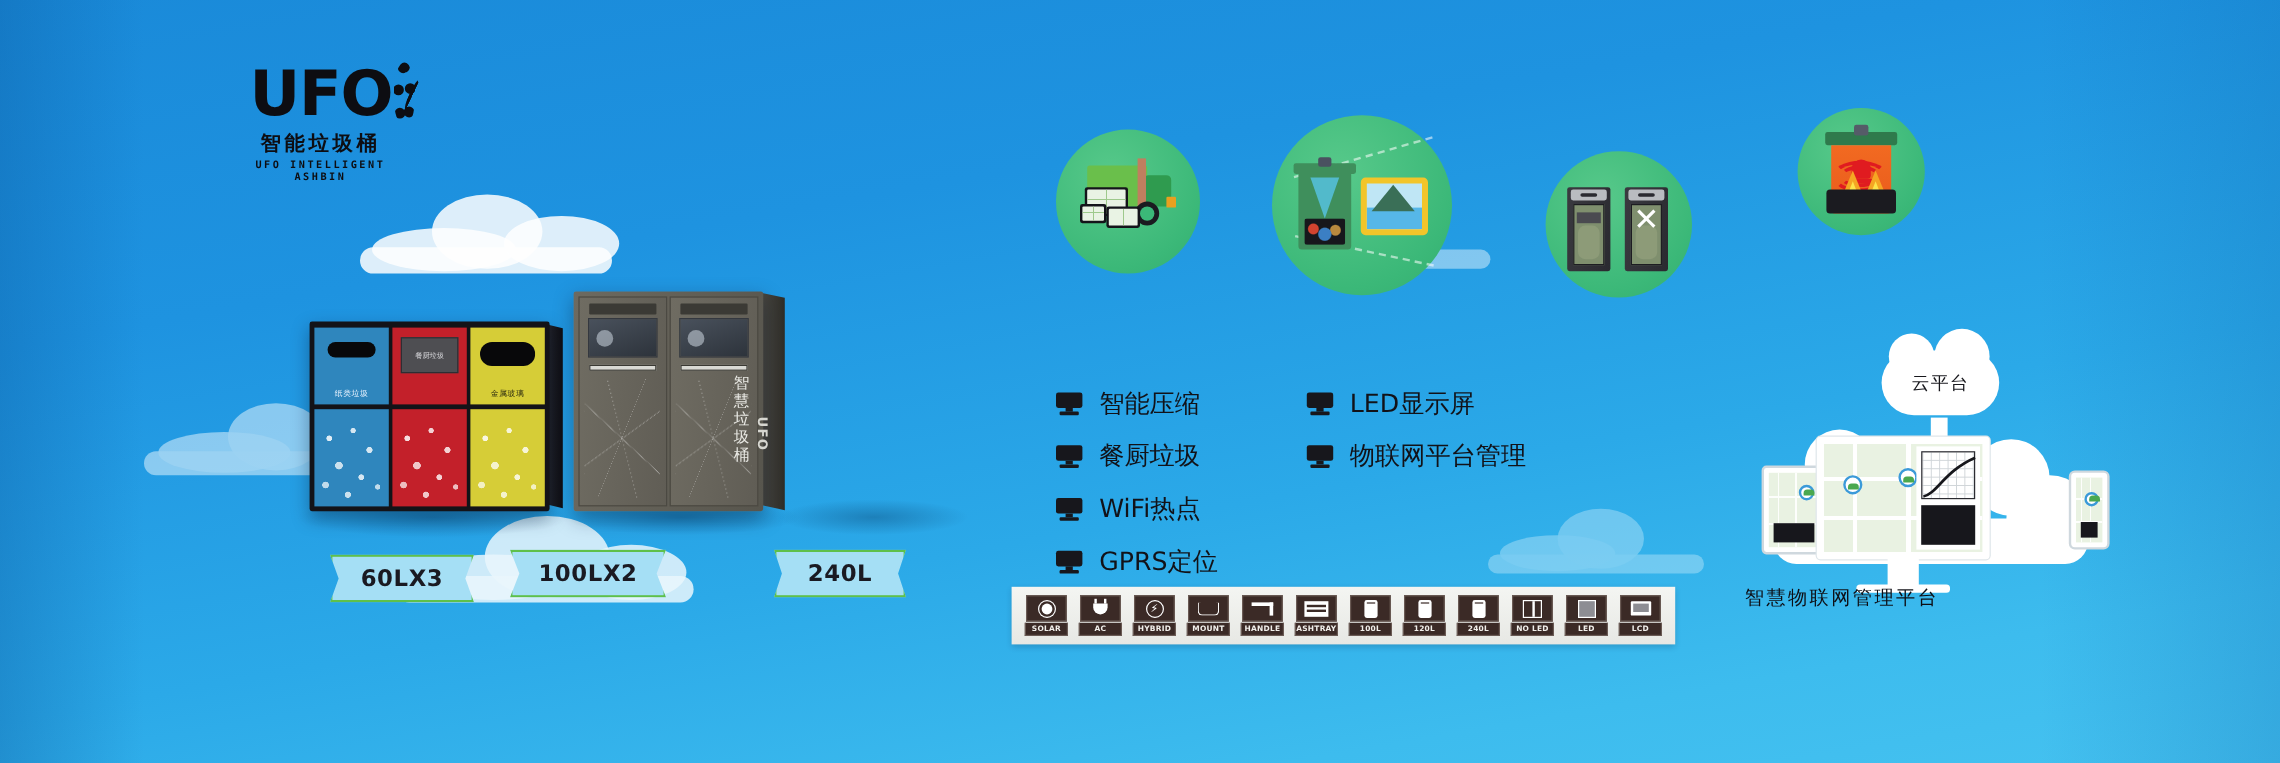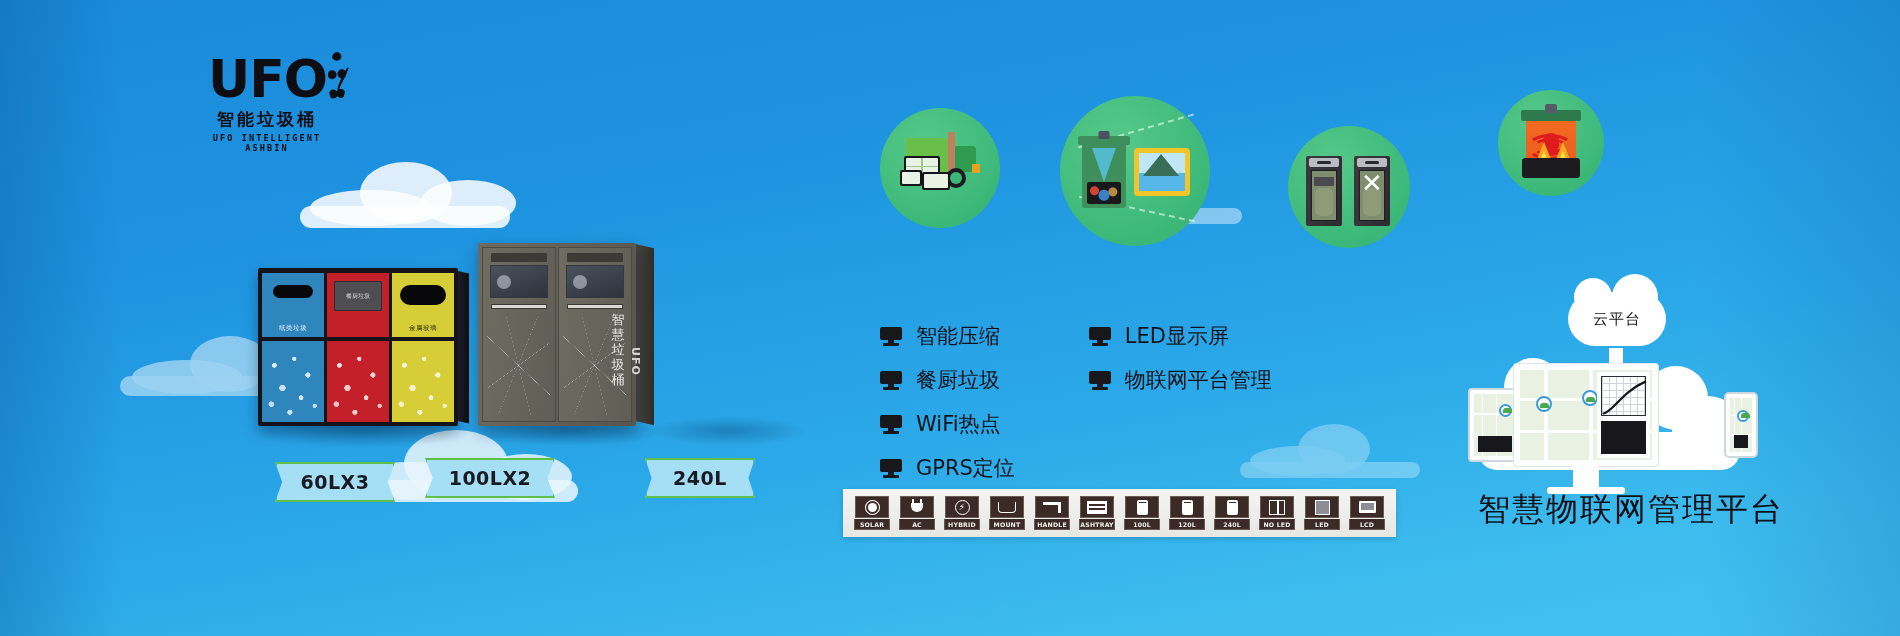--- a/index.html
+++ b/index.html
@@ -354,22 +354,22 @@
     background-image:linear-gradient(90deg,#cfd4d8 1px,transparent 1px),linear-gradient(0deg,#cfd4d8 1px,transparent 1px);
     background-size:7px 7px;}
   .chart-curve{position:absolute;left:4px;right:4px;top:4px;height:46%;}
   .black-chart{position:absolute;left:4px;right:4px;bottom:4px;height:38%;background:#17171c;}
   .tablet{position:absolute;left:0;top:96px;width:54px;height:74px;background:#fff;border:2px solid #cfd8de;border-radius:4px;}
   .phone{position:absolute;right:10px;top:100px;width:34px;height:66px;background:#fff;border:2px solid #cfd8de;border-radius:5px;}
   .mini-map{position:absolute;inset:4px;background:#e9f2e2;overflow:hidden;}
   .pin{position:absolute;width:16px;height:16px;border-radius:50%;background:#fff;border:2px solid #3b9ad9;}
   .pin::after{content:"";position:absolute;left:2px;bottom:2px;width:9px;height:5px;background:#4aa84f;border-radius:3px 3px 0 0;}
   .plat-title{
-    position:absolute;left:-14px;top:196px;width:330px;text-align:right;
-    font-family:"DejaVu Sans",sans-serif;font-size:32px;color:#0e0e14;letter-spacing:2px;
+    position:absolute;left:-14px;top:196px;width:330px;text-align:left;
+    font-family:"DejaVu Sans",sans-serif;font-size:16px;color:#0e0e14;letter-spacing:2px;
   }
 </style>
 </head>
 <body>
 
 <div class="stage">
   <div class="edge-l"></div>
   <div class="edge-r"></div>
 
   <div class="cloud soft" style="left:300px;top:150px;width:230px;height:80px;">

